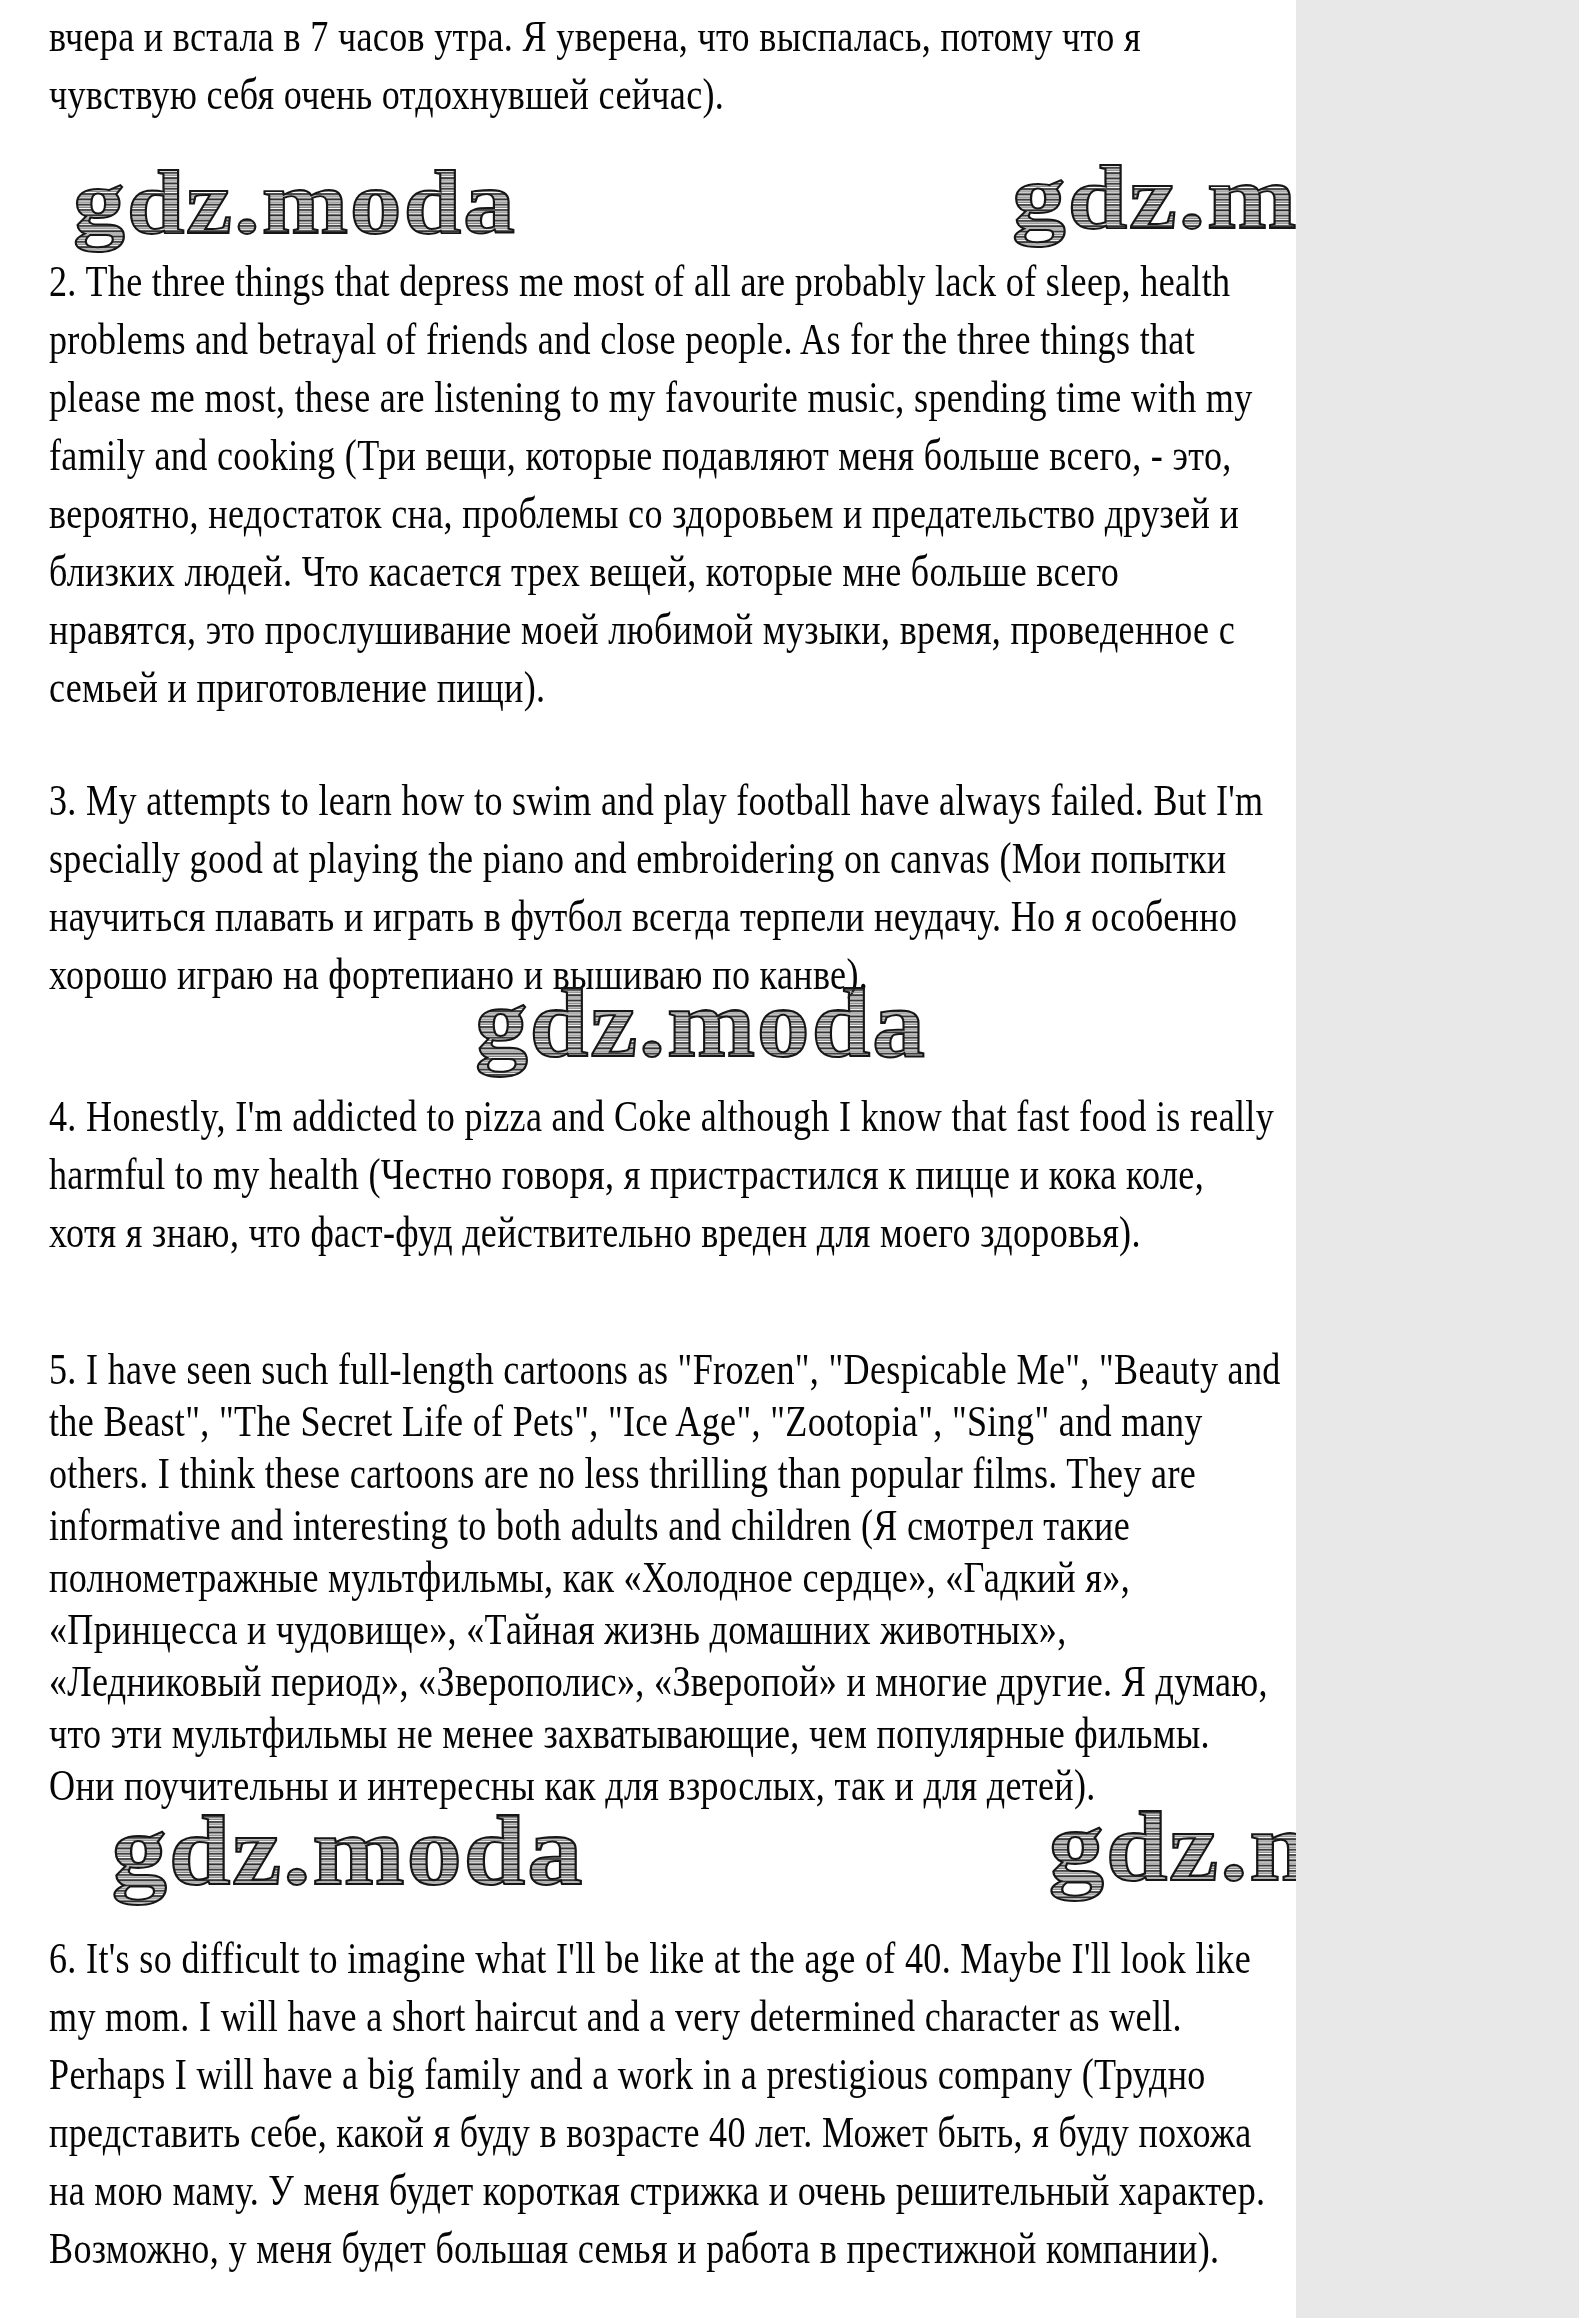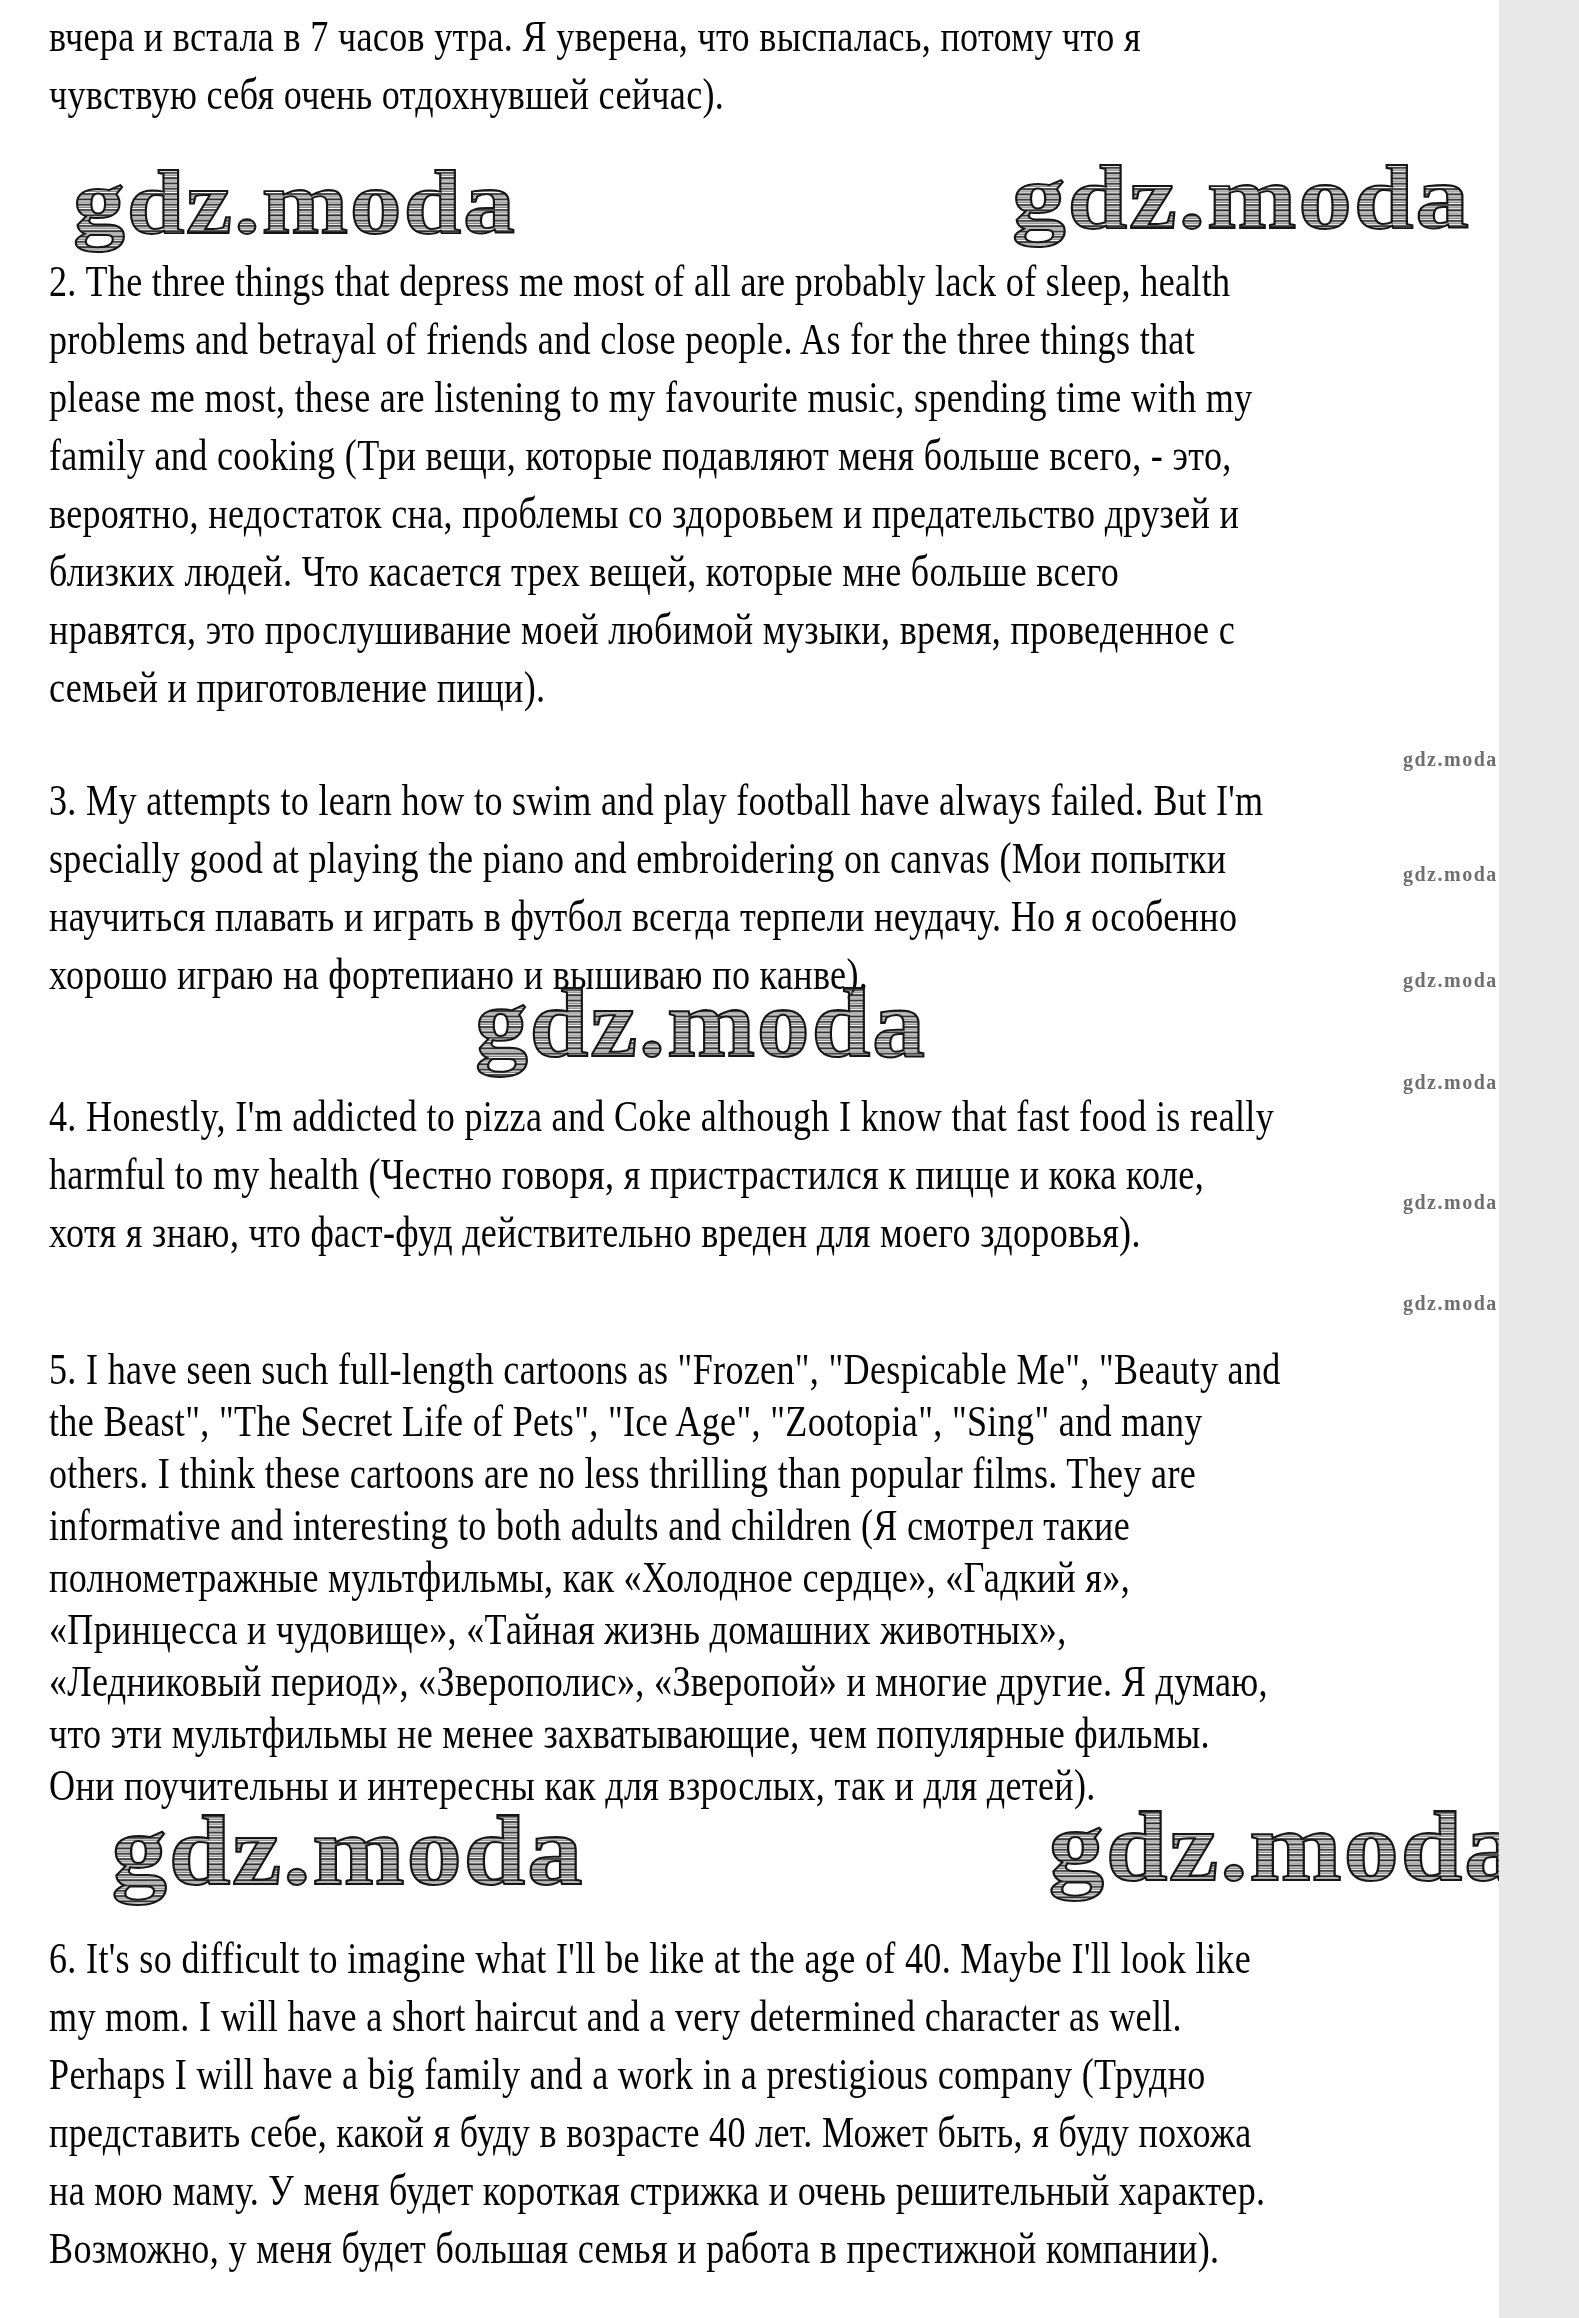--- a/index.html
+++ b/index.html
@@ -1,18 +1,18 @@
 <!DOCTYPE html>
 <html style="font-size:12px"><head>
 <meta charset="utf-8">
 <style>
   html,body{margin:0;padding:0;background:#e8e8e8;}
   .page{
     position:relative;
-    width:1499px;height:2319px;
+    width:1296px;height:2319px;
     background:#ffffff;
     overflow:hidden;
     font-family:"Liberation Serif","DejaVu Serif",serif;
     color:#050505;
   }
   .para{
     position:absolute;
     left:49px;
     width:1744px;
     font-size:44px;

